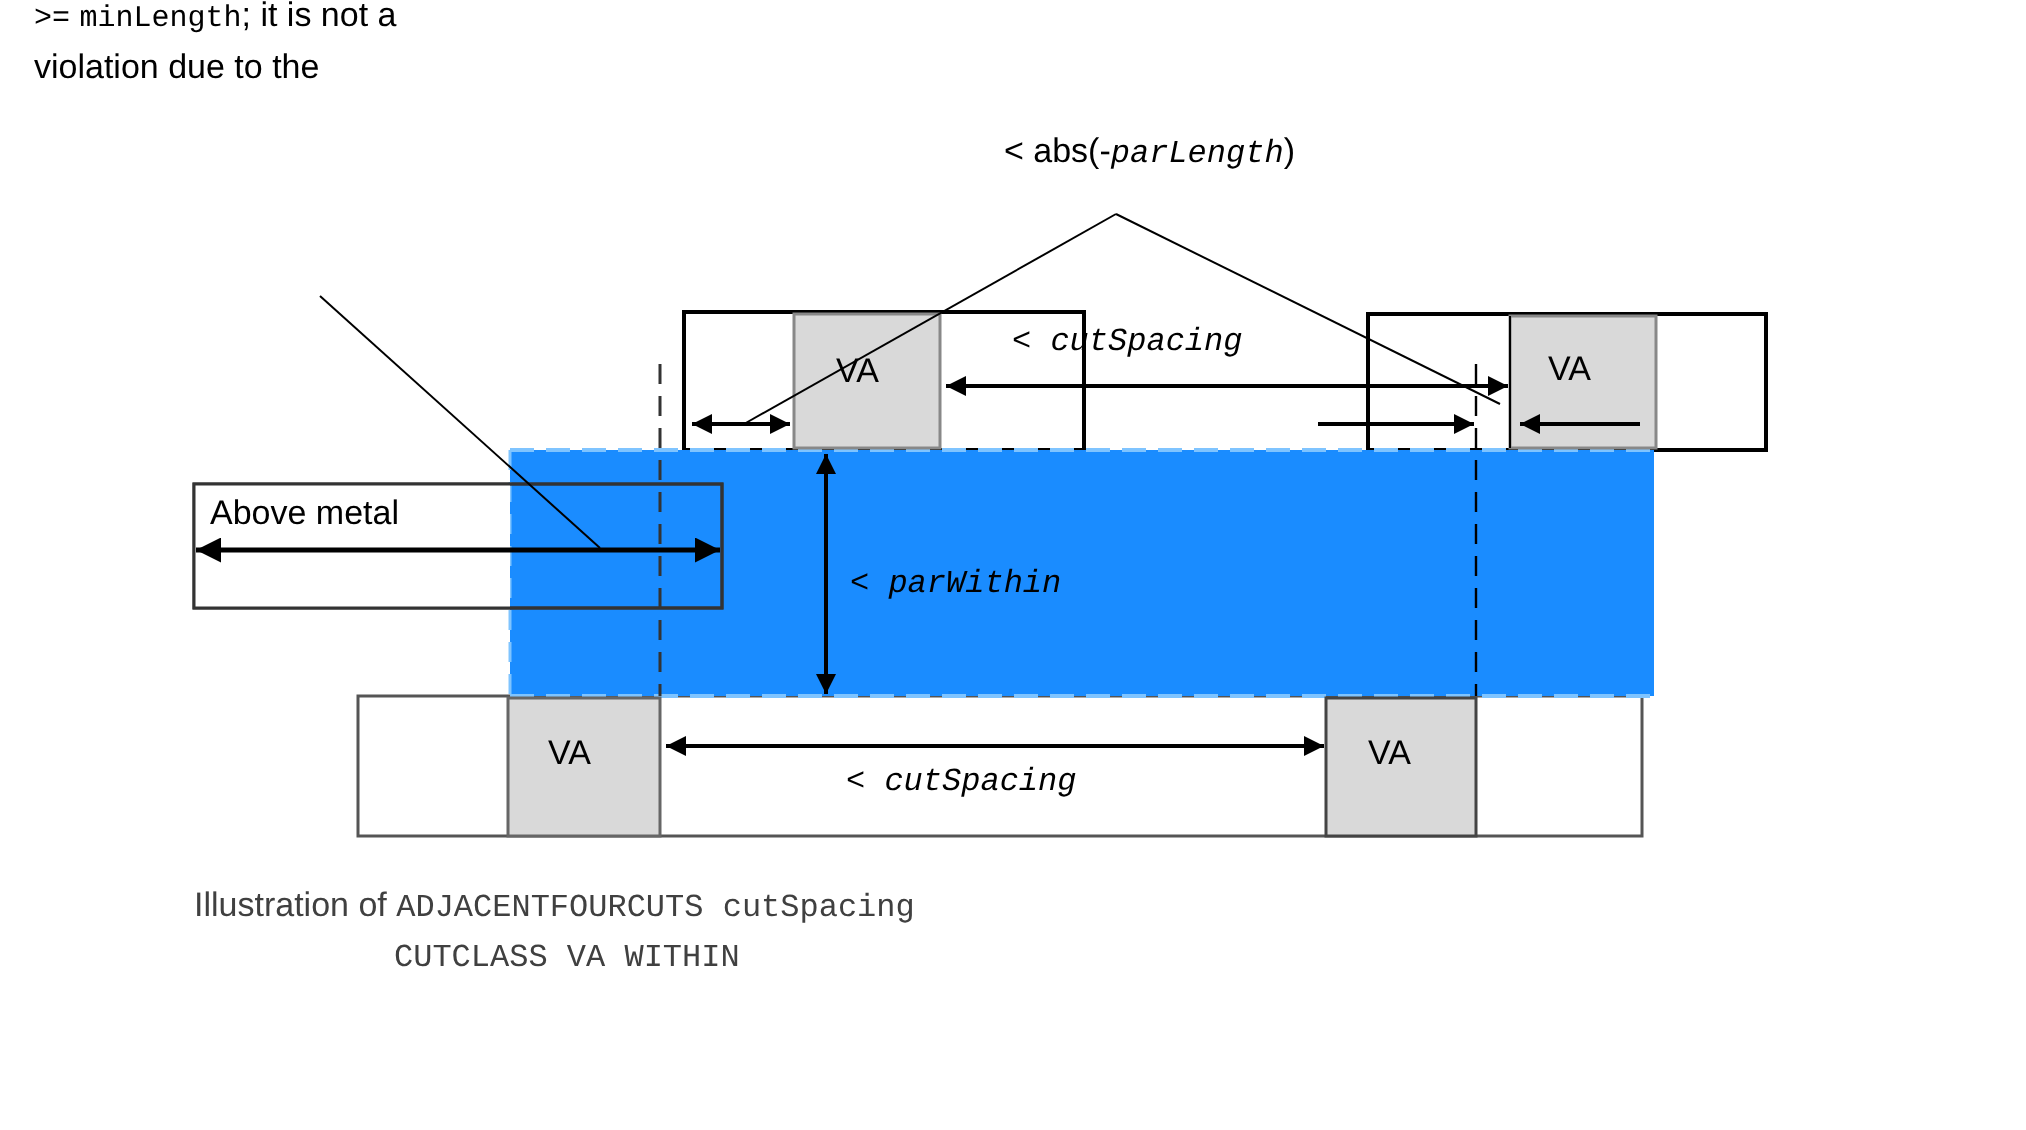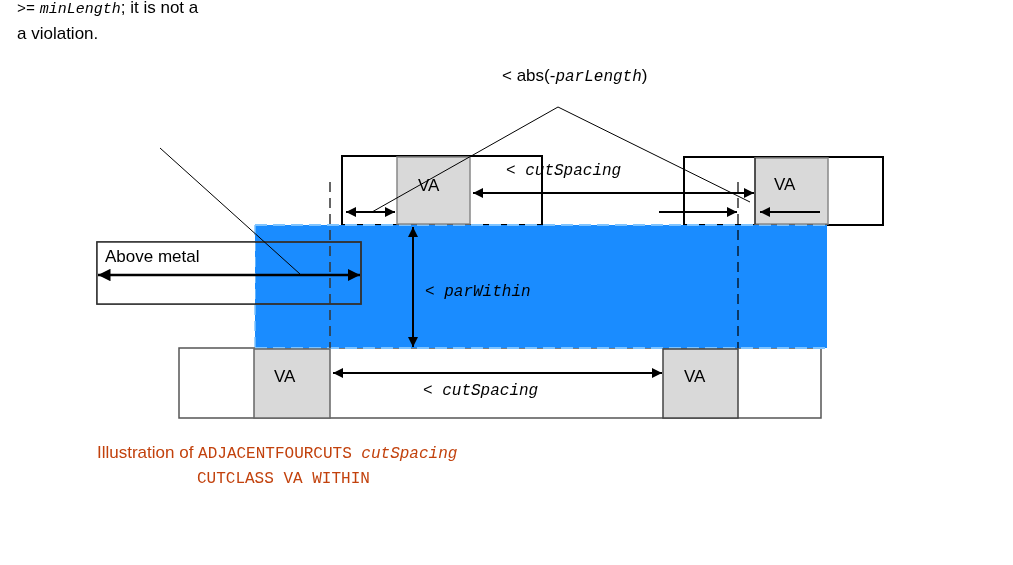--- a/index.html
+++ b/index.html
@@ -1,36 +1,36 @@
 <!DOCTYPE html>
 <html><head>
 <meta charset="utf-8">
 <style>
   html, body { margin: 0; padding: 0; background: #ffffff; }
   body { width: 1013px; height: 565px; position: relative; overflow: hidden; }
   .sans { font-family: "Liberation Sans", sans-serif; }
   .mono { font-family: "Liberation Mono", monospace; }
-  .ital { font-style: italic; }
+  .ital { }
   #note { position: absolute; left: 17px; top: -4px; width: 330px; font-size: 17px; line-height: 24px; color: #000; }
   #note .mono { font-size: 15px; }
-  #caption { position: absolute; left: 97px; top: 441px; font-size: 17px; line-height: 24px; color: #c2410c; }
+  #caption { position: absolute; left: 97px; top: 441px; font-size: 17px; line-height: 24px; color: #404040; }
   #caption .mono { font-size: 16px; }
   #caption .line { white-space: pre; }
   #caption .indent { padding-left: 100px; }
   svg { position: absolute; left: 0; top: 0; }
   .lbl-sans { font-family: "Liberation Sans", sans-serif; font-size: 17px; fill: #000; }
   .lbl-mono { font-family: "Liberation Mono", monospace; font-size: 16px; font-style: italic; fill: #000; }
   .lbl-mono-n { font-family: "Liberation Mono", monospace; font-size: 16px; fill: #000; }
 </style>
 </head>
 <body>
 
 <div id="note" class="sans">
   <div><span class="mono">&gt;=</span> <span class="mono ital">minLength</span><span>; it is not a</span></div>
-  <div>a violation.</div>
+  <div>violation due to the</div>
 </div>
 
 <svg width="1013" height="565" viewBox="0 0 1013 565">
   <defs>
     <marker id="ah" viewBox="0 0 10 10" refX="10" refY="5" markerWidth="5" markerHeight="5" orient="auto-start-reverse">
       <path d="M0,0 L10,5 L0,10 z" fill="#000"></path>
     </marker>
   </defs>
 
   <rect x="179" y="348" width="642" height="70" fill="#fff" stroke="#555" stroke-width="1.5"></rect>

